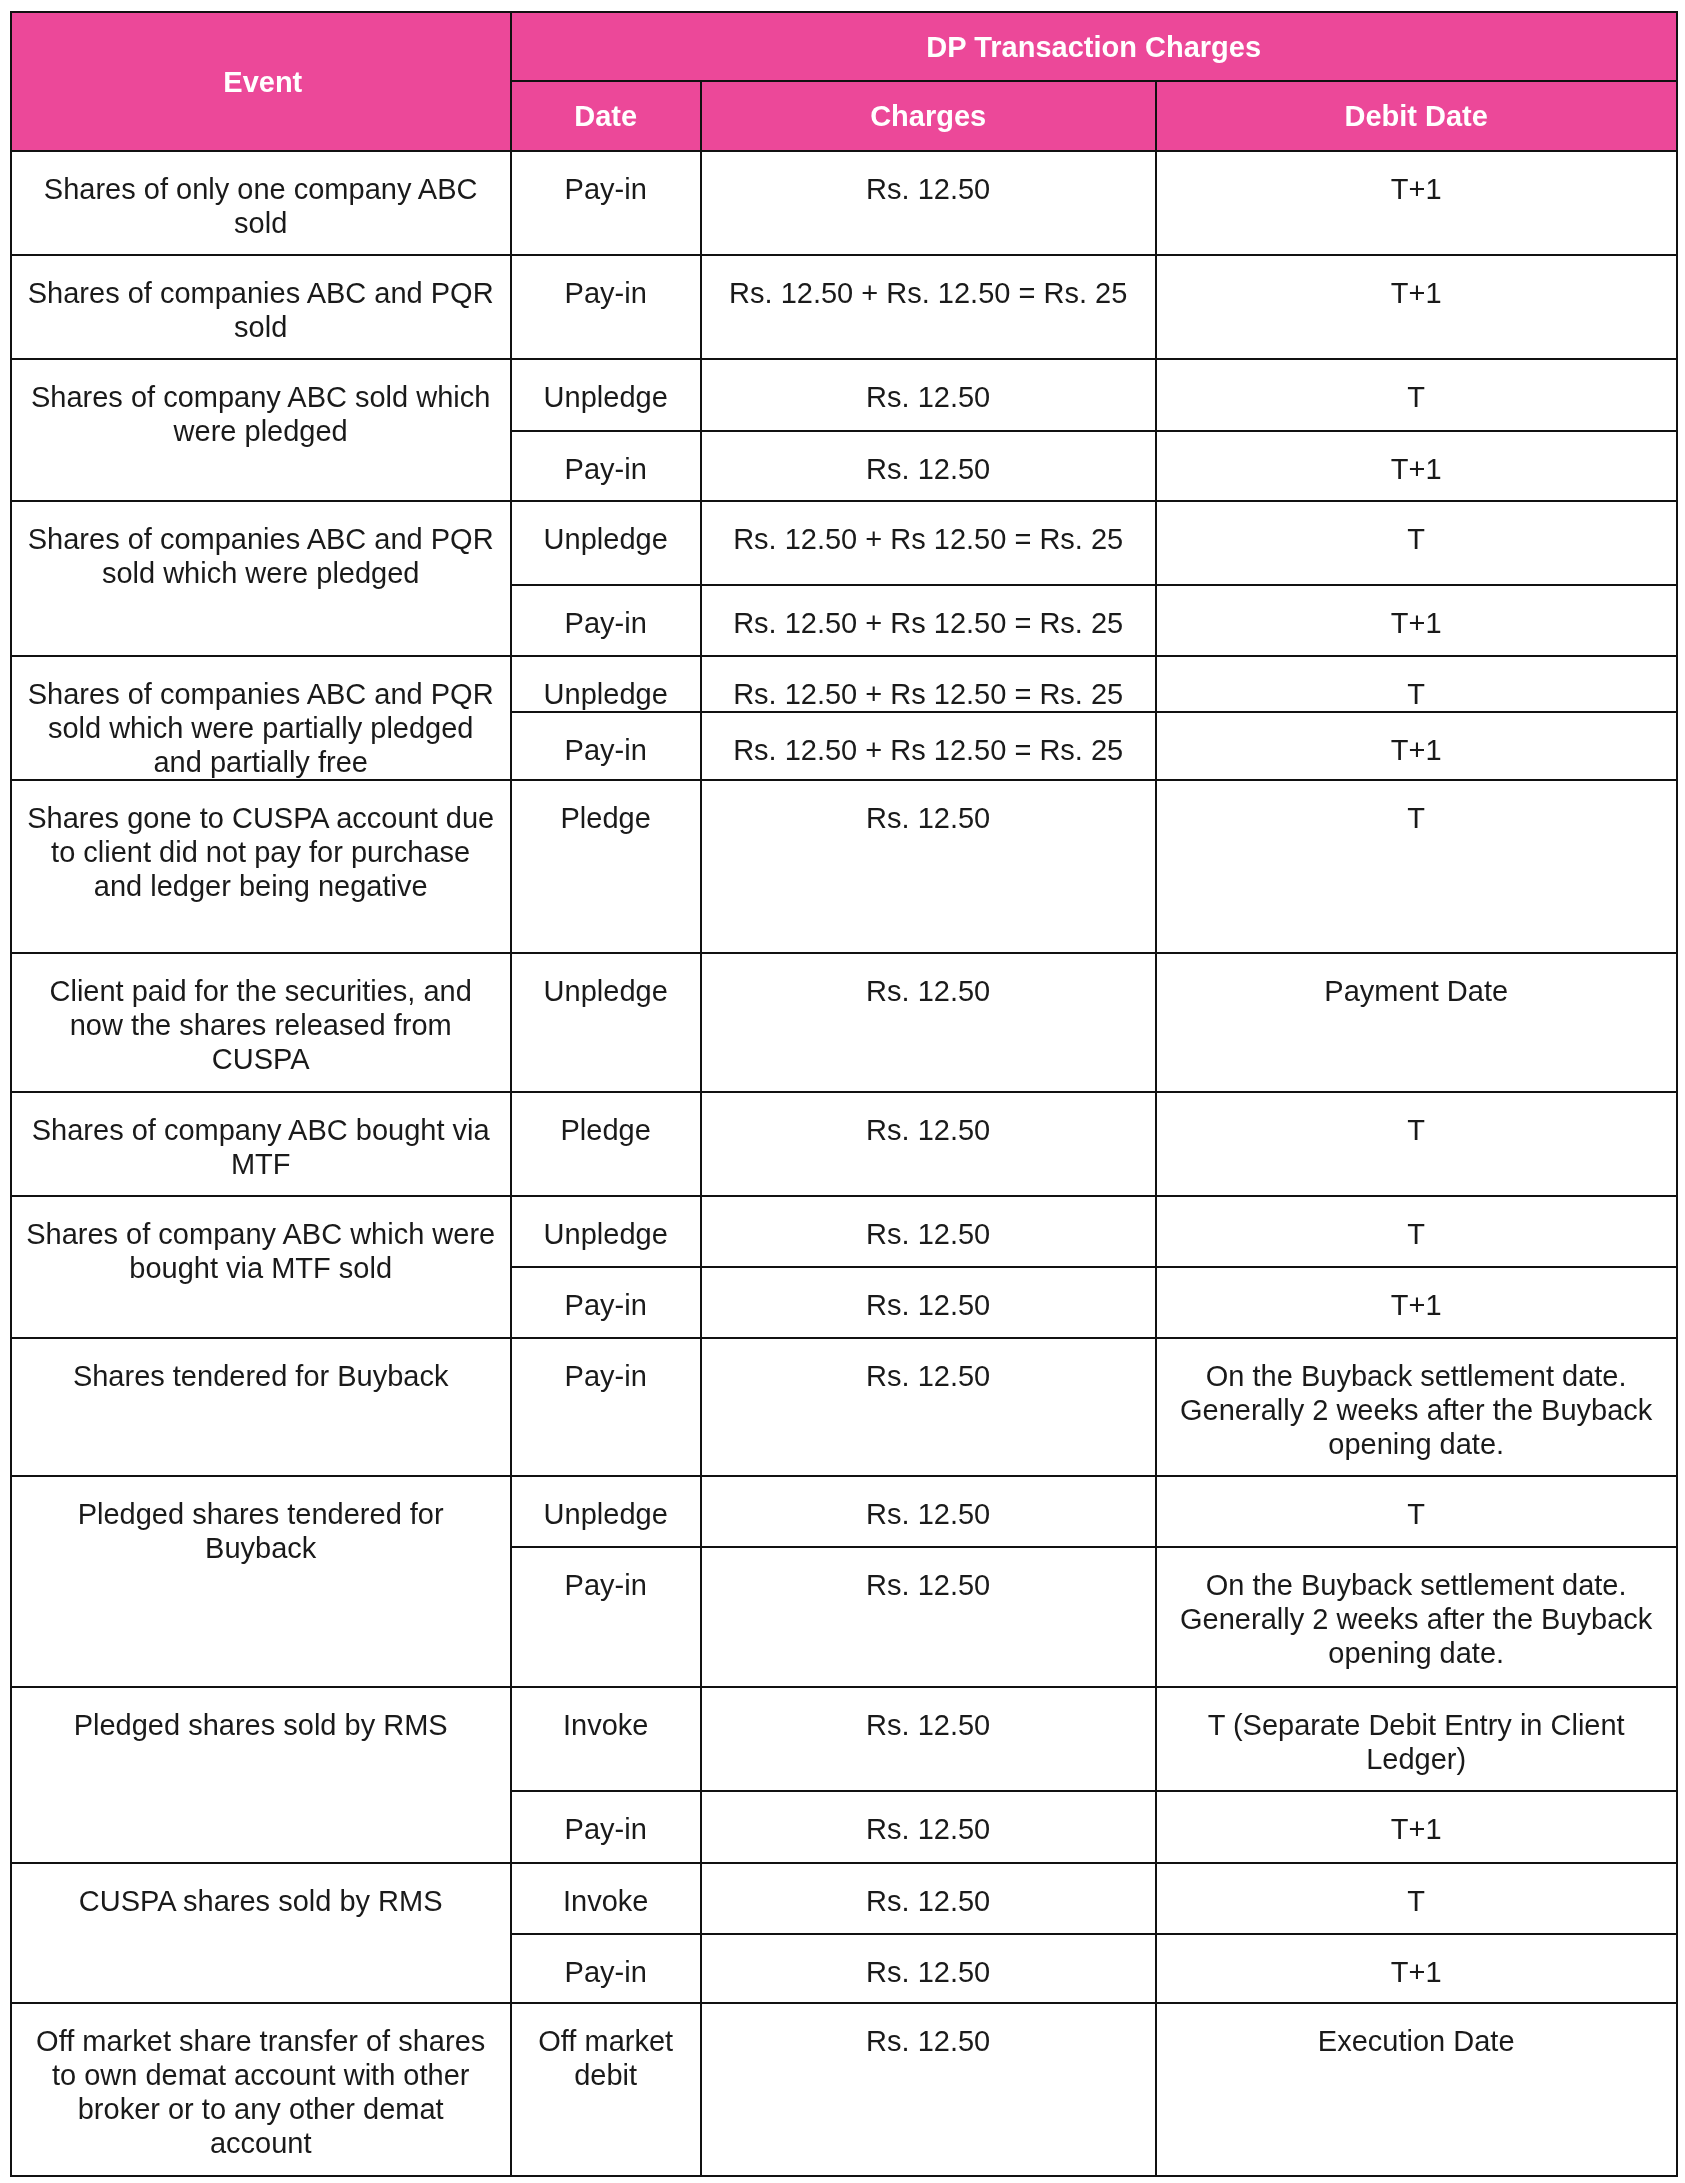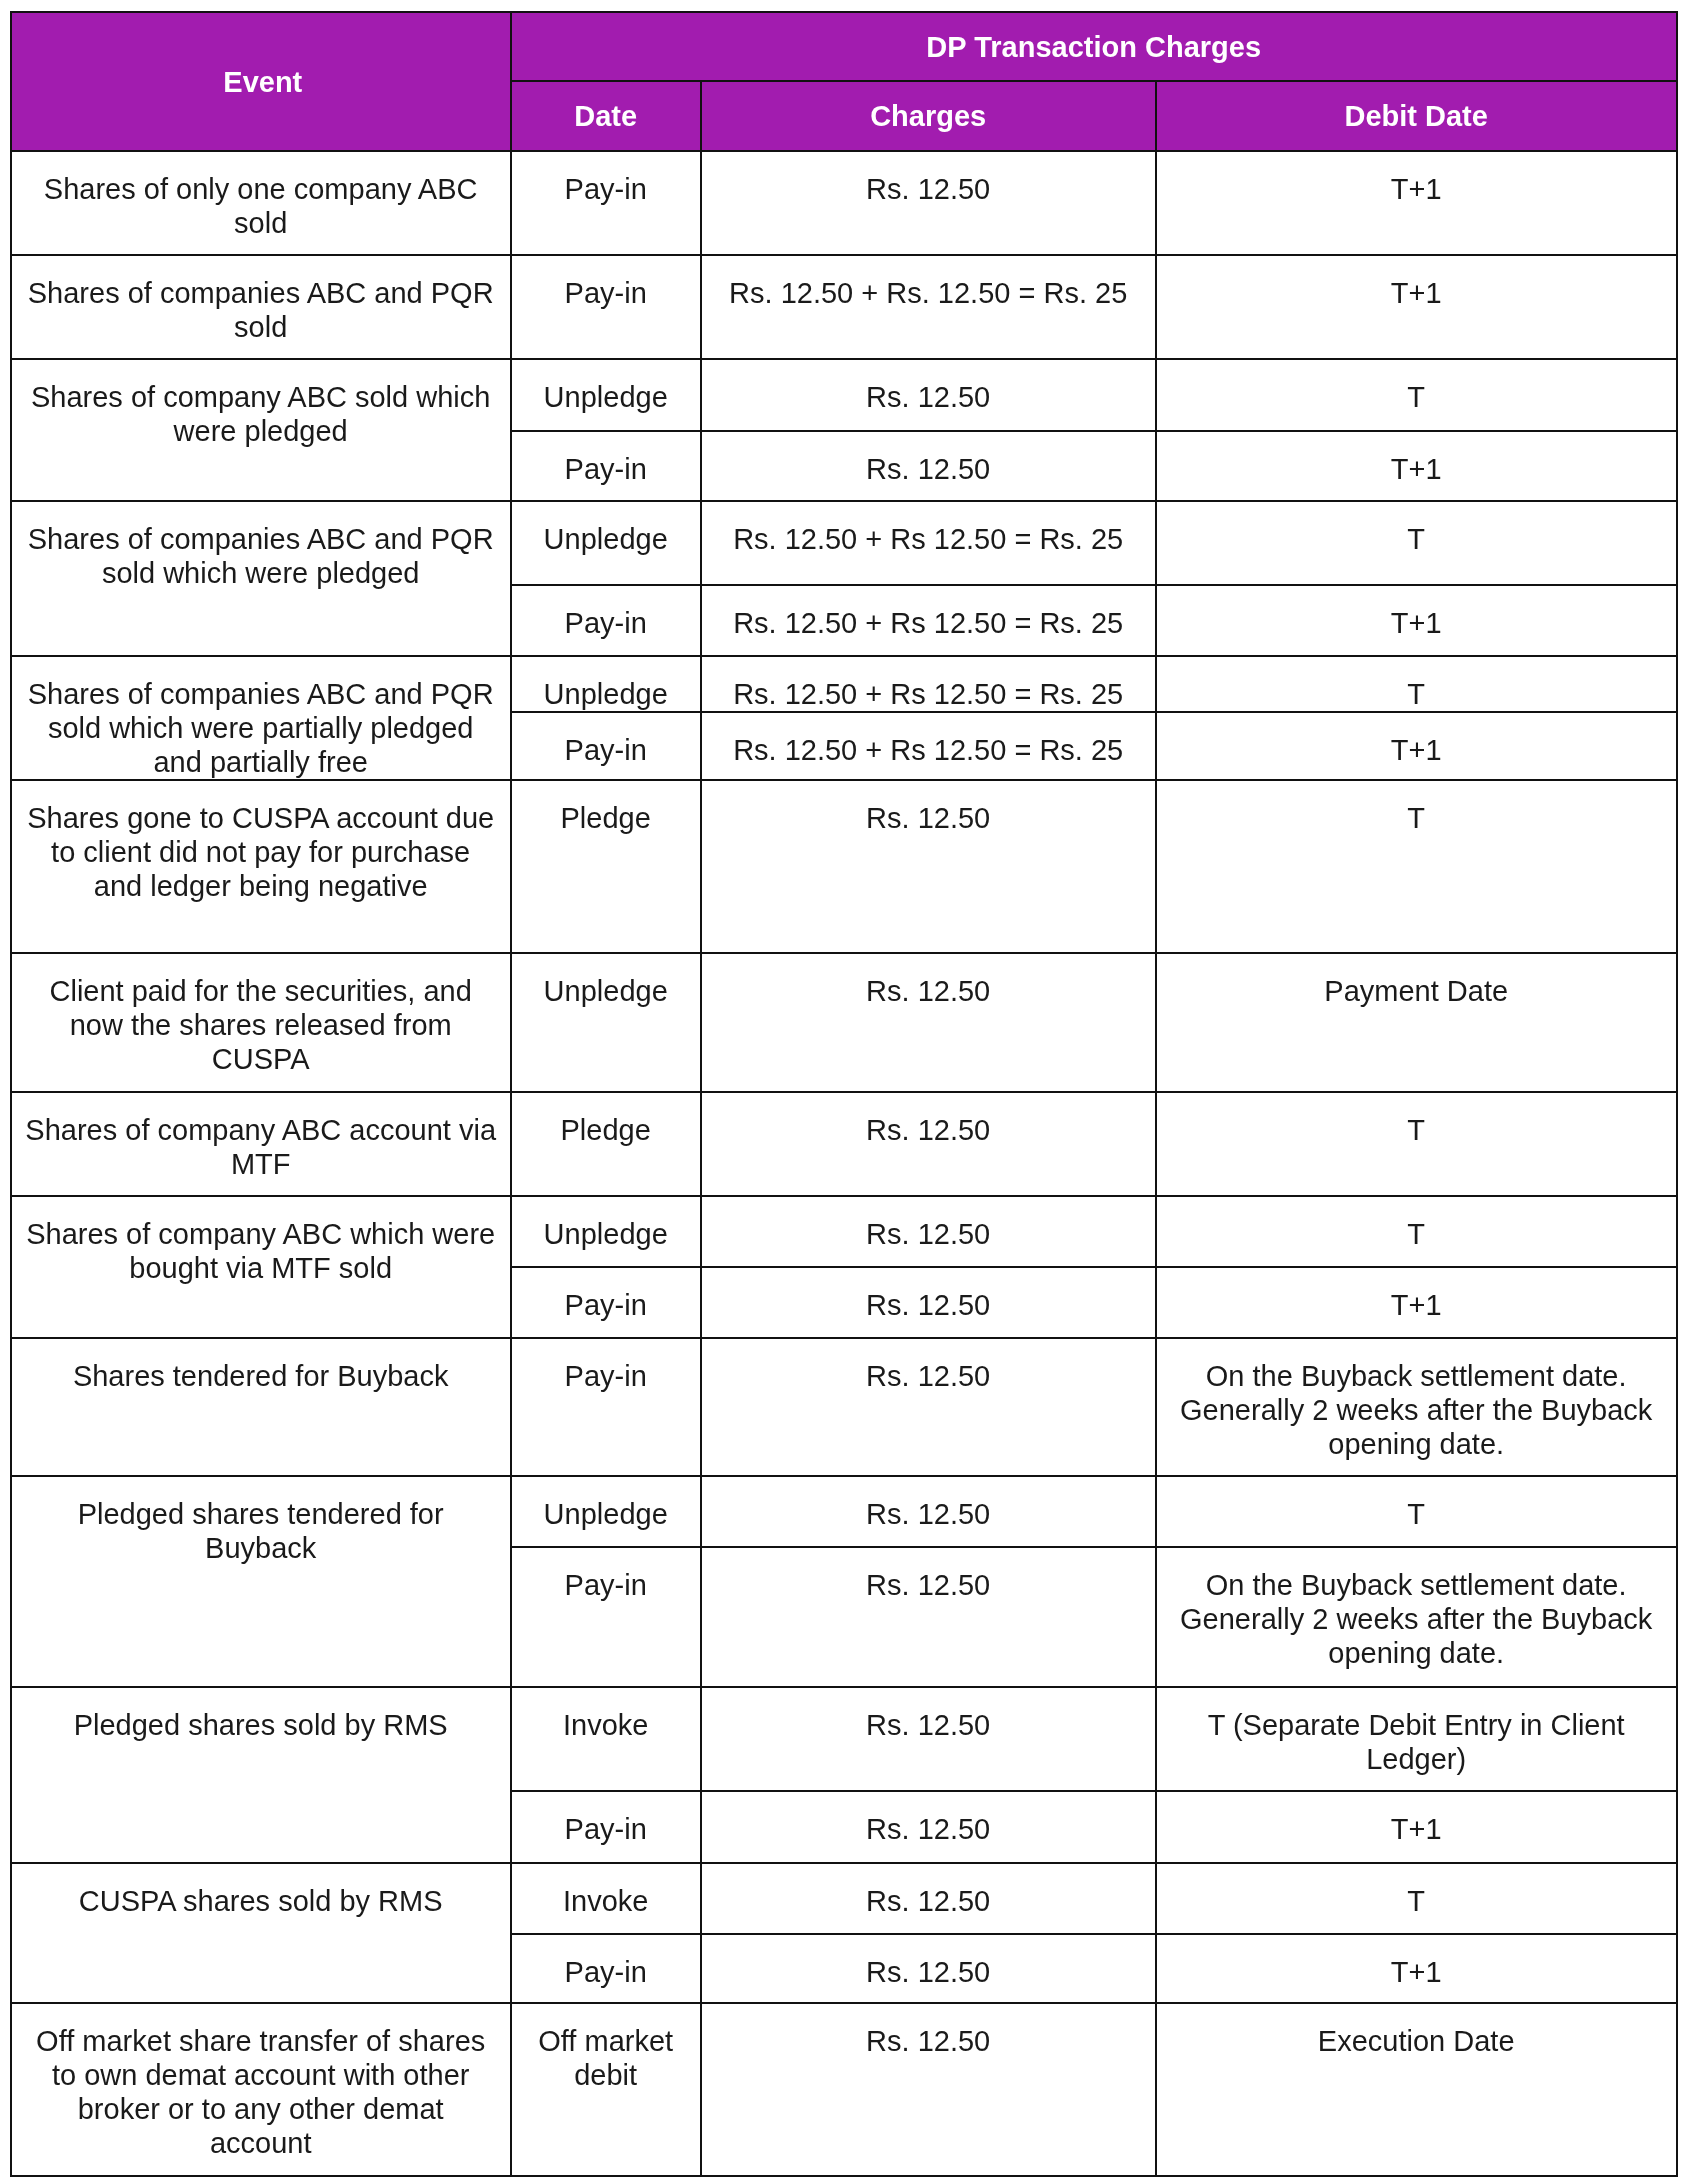--- a/index.html
+++ b/index.html
@@ -15,21 +15,21 @@
     border: 2.6px solid #111111;
     text-align: center;
     vertical-align: top;
     font-size: 29px;
     line-height: 34px;
     padding: 20px 12.3px 0 12.3px;
     box-sizing: border-box;
     font-weight: normal;
   }
   table.dp th {
-    background: #a21caf;
+    background: #ec4899;
     color: #ffffff;
     font-weight: bold;
     vertical-align: middle;
     padding: 0 8.8px;
     font-size: 29px;
   }
   table.dp th.event-h { vertical-align: middle; padding-left: 13px; }
   col.c1 { width: 500px; }
   col.c2 { width: 190px; }
   col.c3 { width: 455px; }
@@ -108,21 +108,21 @@
         <td>Rs. 12.50</td>
         <td>T</td>
       </tr>
       <tr style="height: 139px;">
         <td rowspan="1">Client paid for the securities, and now the shares released from CUSPA</td>
         <td>Unpledge</td>
         <td>Rs. 12.50</td>
         <td>Payment Date</td>
       </tr>
       <tr style="height: 104px;">
-        <td rowspan="1">Shares of company ABC account via MTF</td>
+        <td rowspan="1">Shares of company ABC bought via MTF</td>
         <td>Pledge</td>
         <td>Rs. 12.50</td>
         <td>T</td>
       </tr>
       <tr style="height: 71px;">
         <td rowspan="2">Shares of company ABC which were bought via MTF sold</td>
         <td>Unpledge</td>
         <td>Rs. 12.50</td>
         <td>T</td>
       </tr>

